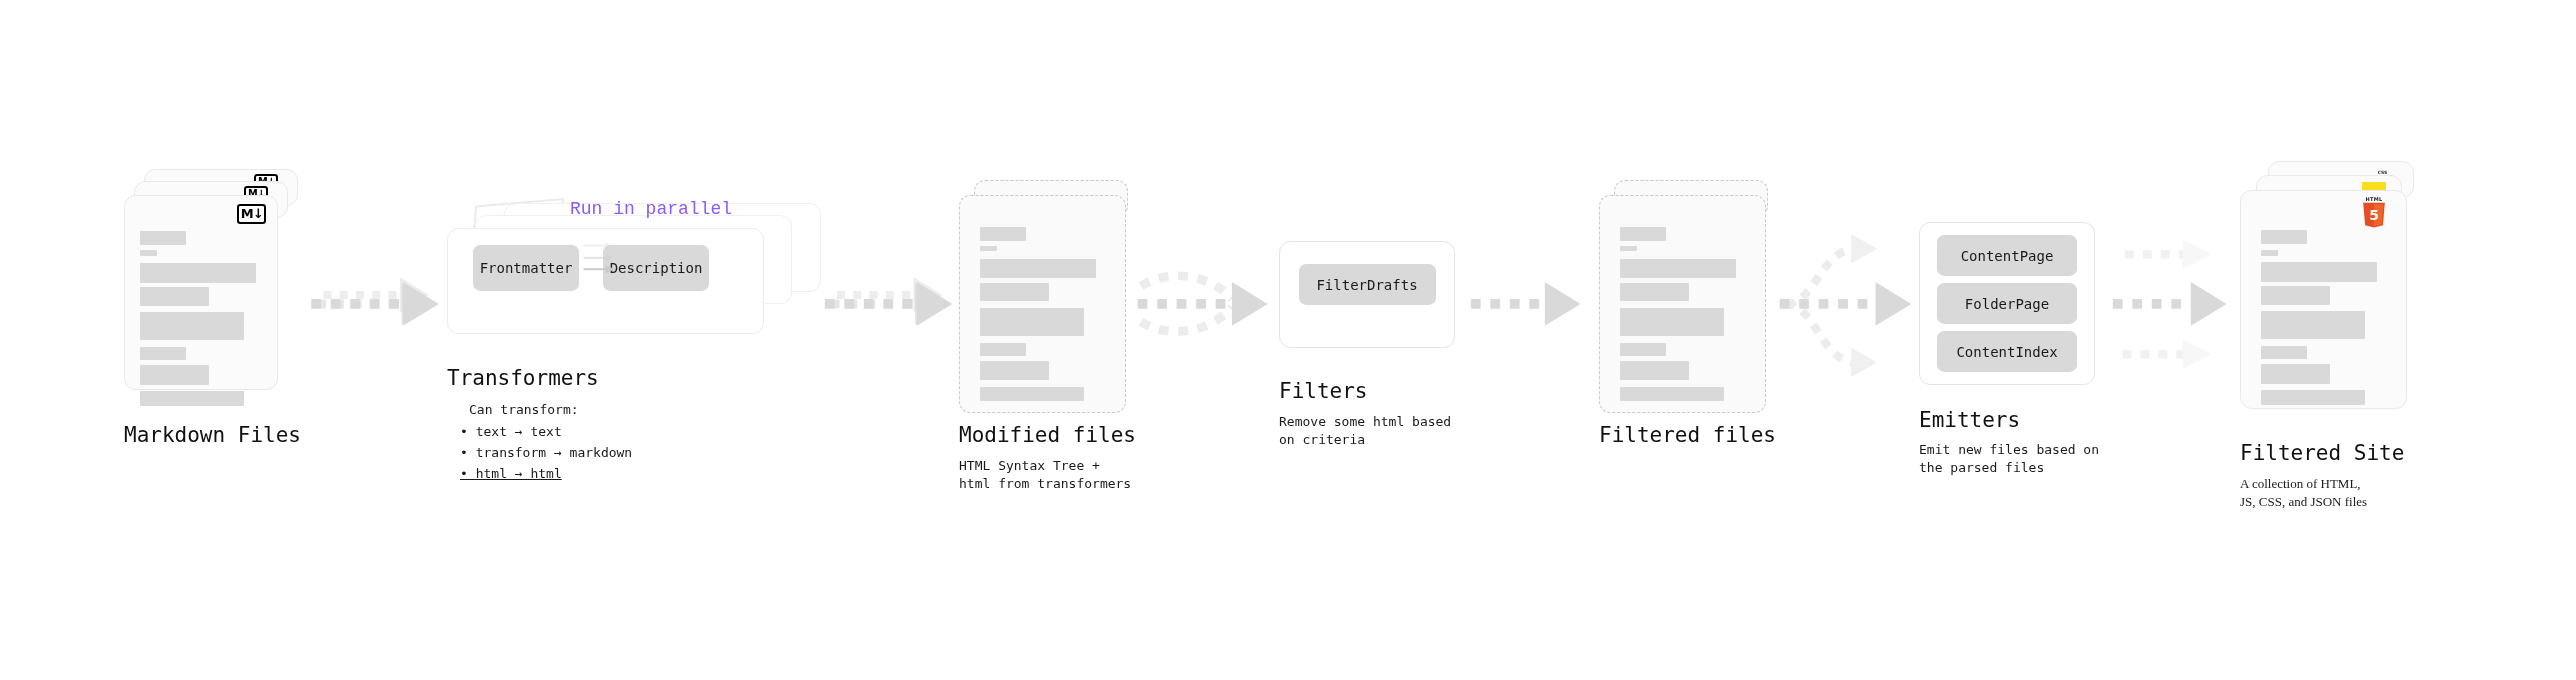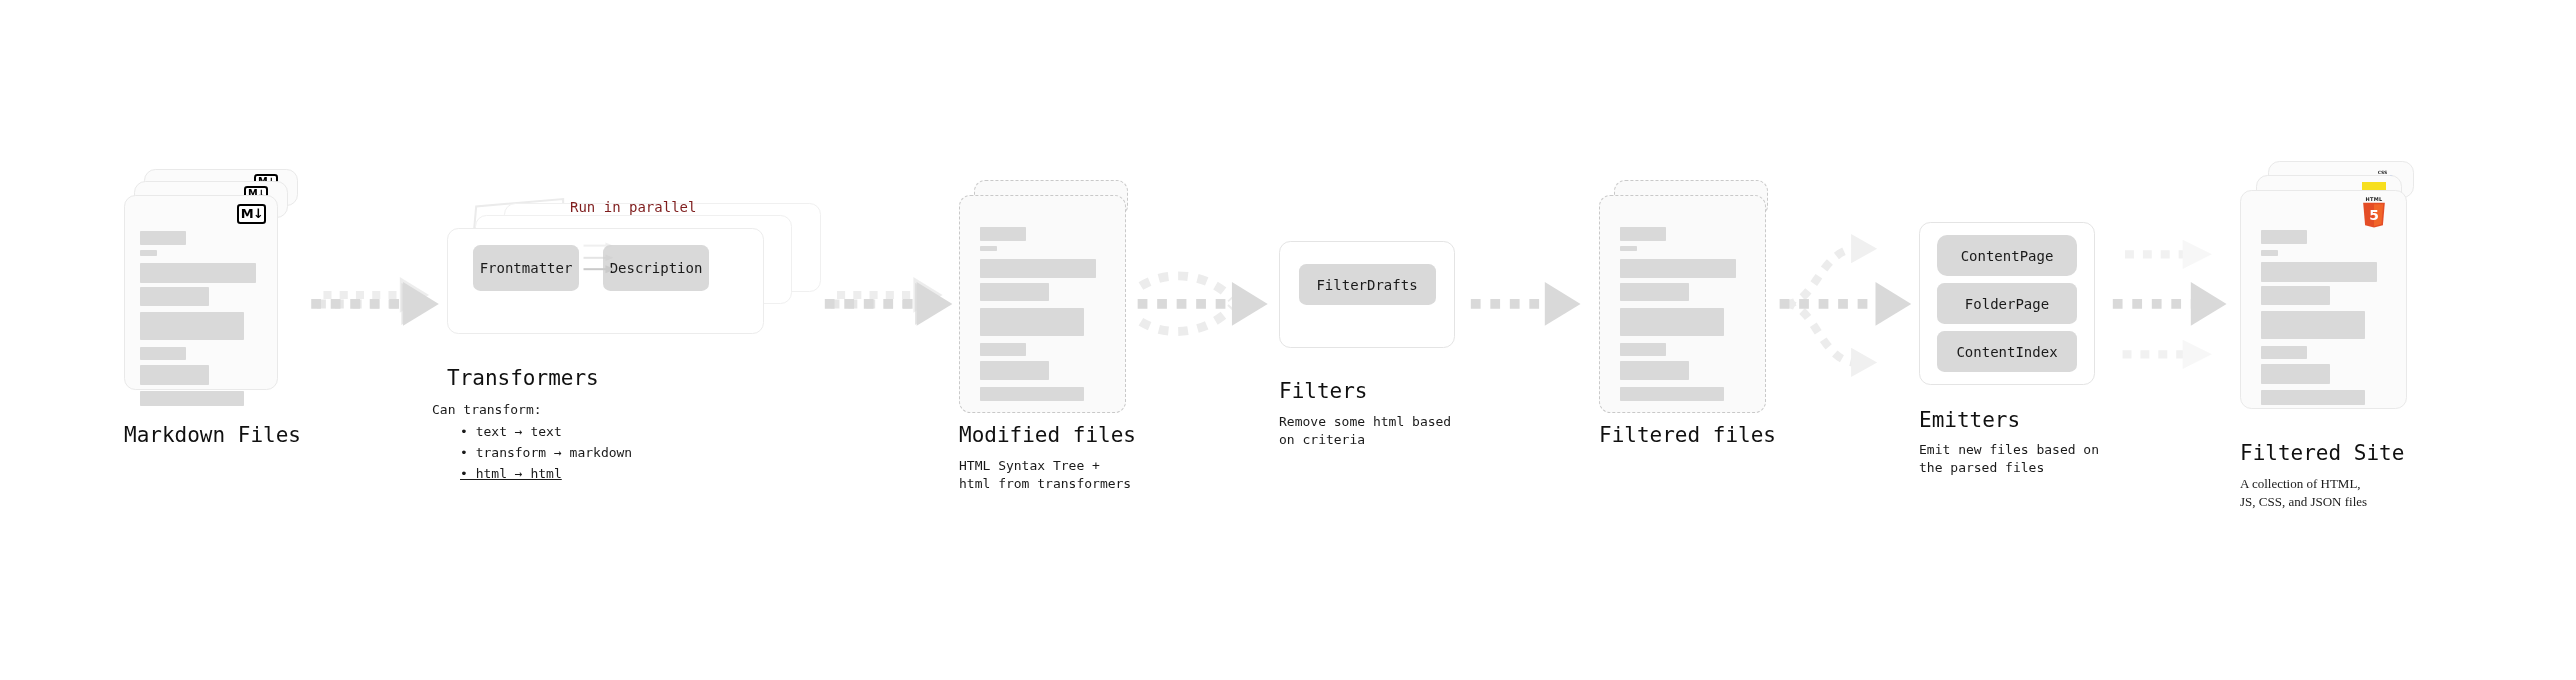--- a/index.html
+++ b/index.html
@@ -103,23 +103,24 @@
   }
   .subtitle {
     position: absolute;
     font-size: 13px;
     line-height: 1.38;
     color: #1a1a1a;
     white-space: pre;
   }
   .ghost-label {
     position: absolute;
-    font-size: 14px;
-    color: #7f1d1d;
+    font-size: 18px;
+    color: #8b5cf6;
     white-space: nowrap;
+    font-family: Liberation Mono, monospace;
   }
 
   svg { display: block; overflow: visible; }
   .arrows { position: absolute; top: 0; left: 0; pointer-events: none; }
 </style>
 </head>
 <body>
 
 <div class="stage">
 
@@ -245,21 +246,21 @@
         <polygon points="195,73 205,77 195,81" fill="#cfcfcf"></polygon>
       </g>
       <g opacity="1">
         <line x1="168" y1="91" x2="196" y2="91" stroke="#cacaca" stroke-width="2.5"></line>
         <polygon points="195,86 207,91 195,96" fill="#cacaca"></polygon>
       </g>
     </svg>
   </div>
   <div class="ghost-label" style="left:570px; top:199px;">Run in parallel</div>
   <div class="title" style="left:447px; top:366px;">Transformers</div>
-  <div class="subtitle" style="left:432px; top:401px;text-align:right;">Can transform:</div>
+  <div class="subtitle" style="left:469px; top:401px;text-align:right;">Can transform:</div>
   <div class="subtitle" style="left:460px; top:423px;">• text → text</div>
   <div class="subtitle" style="left:460px; top:444px;">• transform → markdown</div>
   <div class="subtitle" style="left:460px; top:465px;text-decoration:underline;">• html → html</div>
 
   <div class="node doc-stack" style="left:959px; top:180px;">
     <div class="doc-card dashed" style="left:14.6px; top:0px; width:154px; height:37px;"></div>
     <div class="doc-card dashed" style="left:0px; top:14.6px; width:167px; height:218px;">
       <div class="bar" style="left:19.5px; top:31px; width:46px; height:14px;"></div>
       <div class="bar" style="left:19.5px; top:50px; width:17px; height:5.7px;"></div>
       <div class="bar" style="left:19.5px; top:63px; width:116px; height:19.5px;"></div>
@@ -292,21 +293,21 @@
       <div class="bar" style="left:19.5px; top:112px; width:104px; height:28.4px;"></div>
       <div class="bar" style="left:19.5px; top:147px; width:46px; height:13px;"></div>
       <div class="bar" style="left:19.5px; top:165px; width:69px; height:19.5px;"></div>
       <div class="bar" style="left:19.5px; top:191px; width:104px; height:14.6px;"></div>
     </div>
   </div>
   <div class="title" style="left:1599px; top:423px;">Filtered files</div>
 
   <div class="node" style="left:1919px; top:222px;">
     <div class="panel" style="left:0px; top:0px; width:176px; height:163px;"></div>
-    <div class="chip" style="left:18px; top:13px; width:140px; height:41px;border-radius:10px;">ContentPage</div>
+    <div class="chip" style="left:18px; top:13px; width:140px; height:41px;">ContentPage</div>
     <div class="chip" style="left:18px; top:61px; width:140px; height:41px;">FolderPage</div>
     <div class="chip" style="left:18px; top:109px; width:140px; height:41px;">ContentIndex</div>
   </div>
   <div class="title" style="left:1919px; top:408px;">Emitters</div>
   <div class="subtitle" style="left:1919px; top:441px;">Emit new files based on
 the parsed files</div>
 
   <div class="node doc-stack" style="left:2240px; top:161px;">
 
     <div class="doc-card" style="left:28px; top:0px; width:146px; height:37px;"></div>

